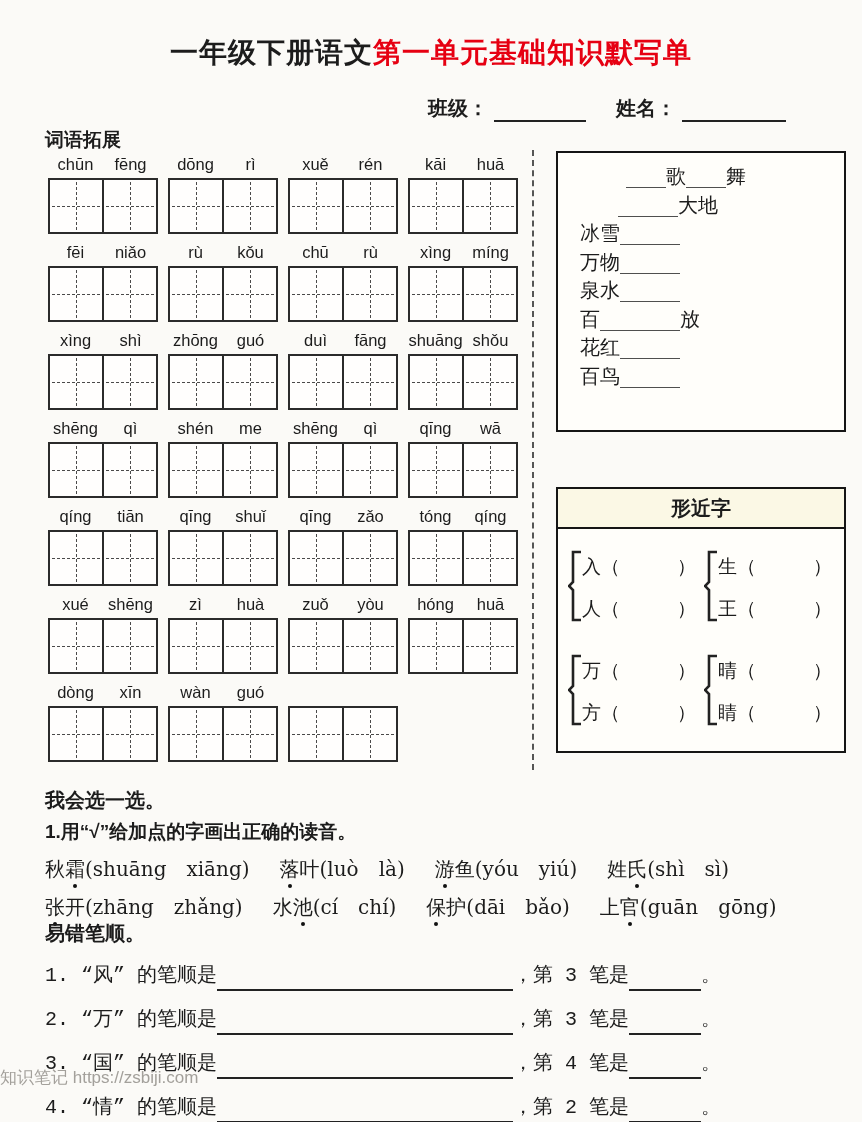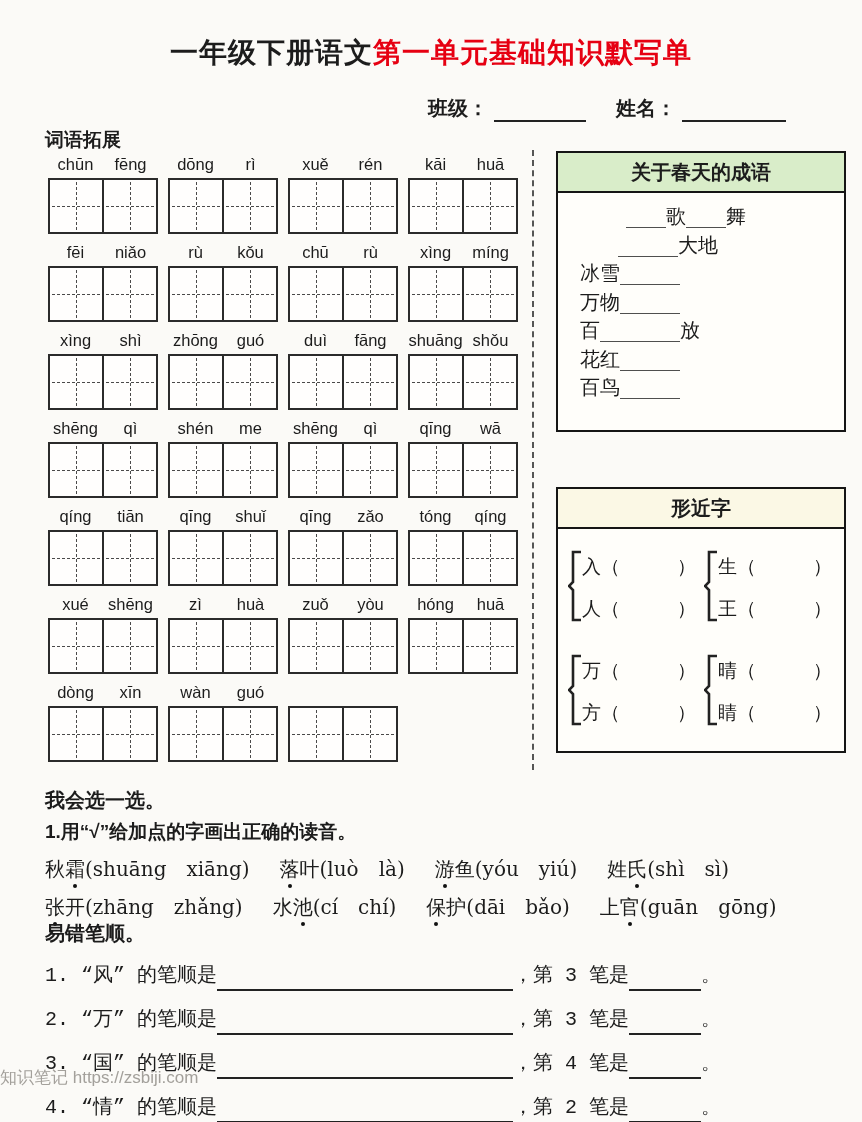--- a/index.html
+++ b/index.html
@@ -388,26 +388,26 @@
     <div class="tzgrid">
       <div class="cell"></div>
       <div class="cell"></div>
     </div>
   </div>
 </div>
 
   <div class="divider"></div>
 
   <div class="box box-idioms">
-    <div class="box-header">关于春天的成语</div>
     <div class="idiom-body" id="idiom-body">
         <div class="idiom-line">____歌____舞</div>
         <div class="idiom-line">______大地</div>
         <div class="idiom-line">冰雪______</div>
         <div class="idiom-line">万物______</div>
+        <div class="idiom-line">泉水______</div>
         <div class="idiom-line">百________放</div>
         <div class="idiom-line">花红______</div>
         <div class="idiom-line">百鸟______</div>
       </div>
   </div>
 
   <div class="box box-similar">
     <div class="box-header">形近字</div>
     <div class="similar-body" id="similar-body">
   <div class="pair">

